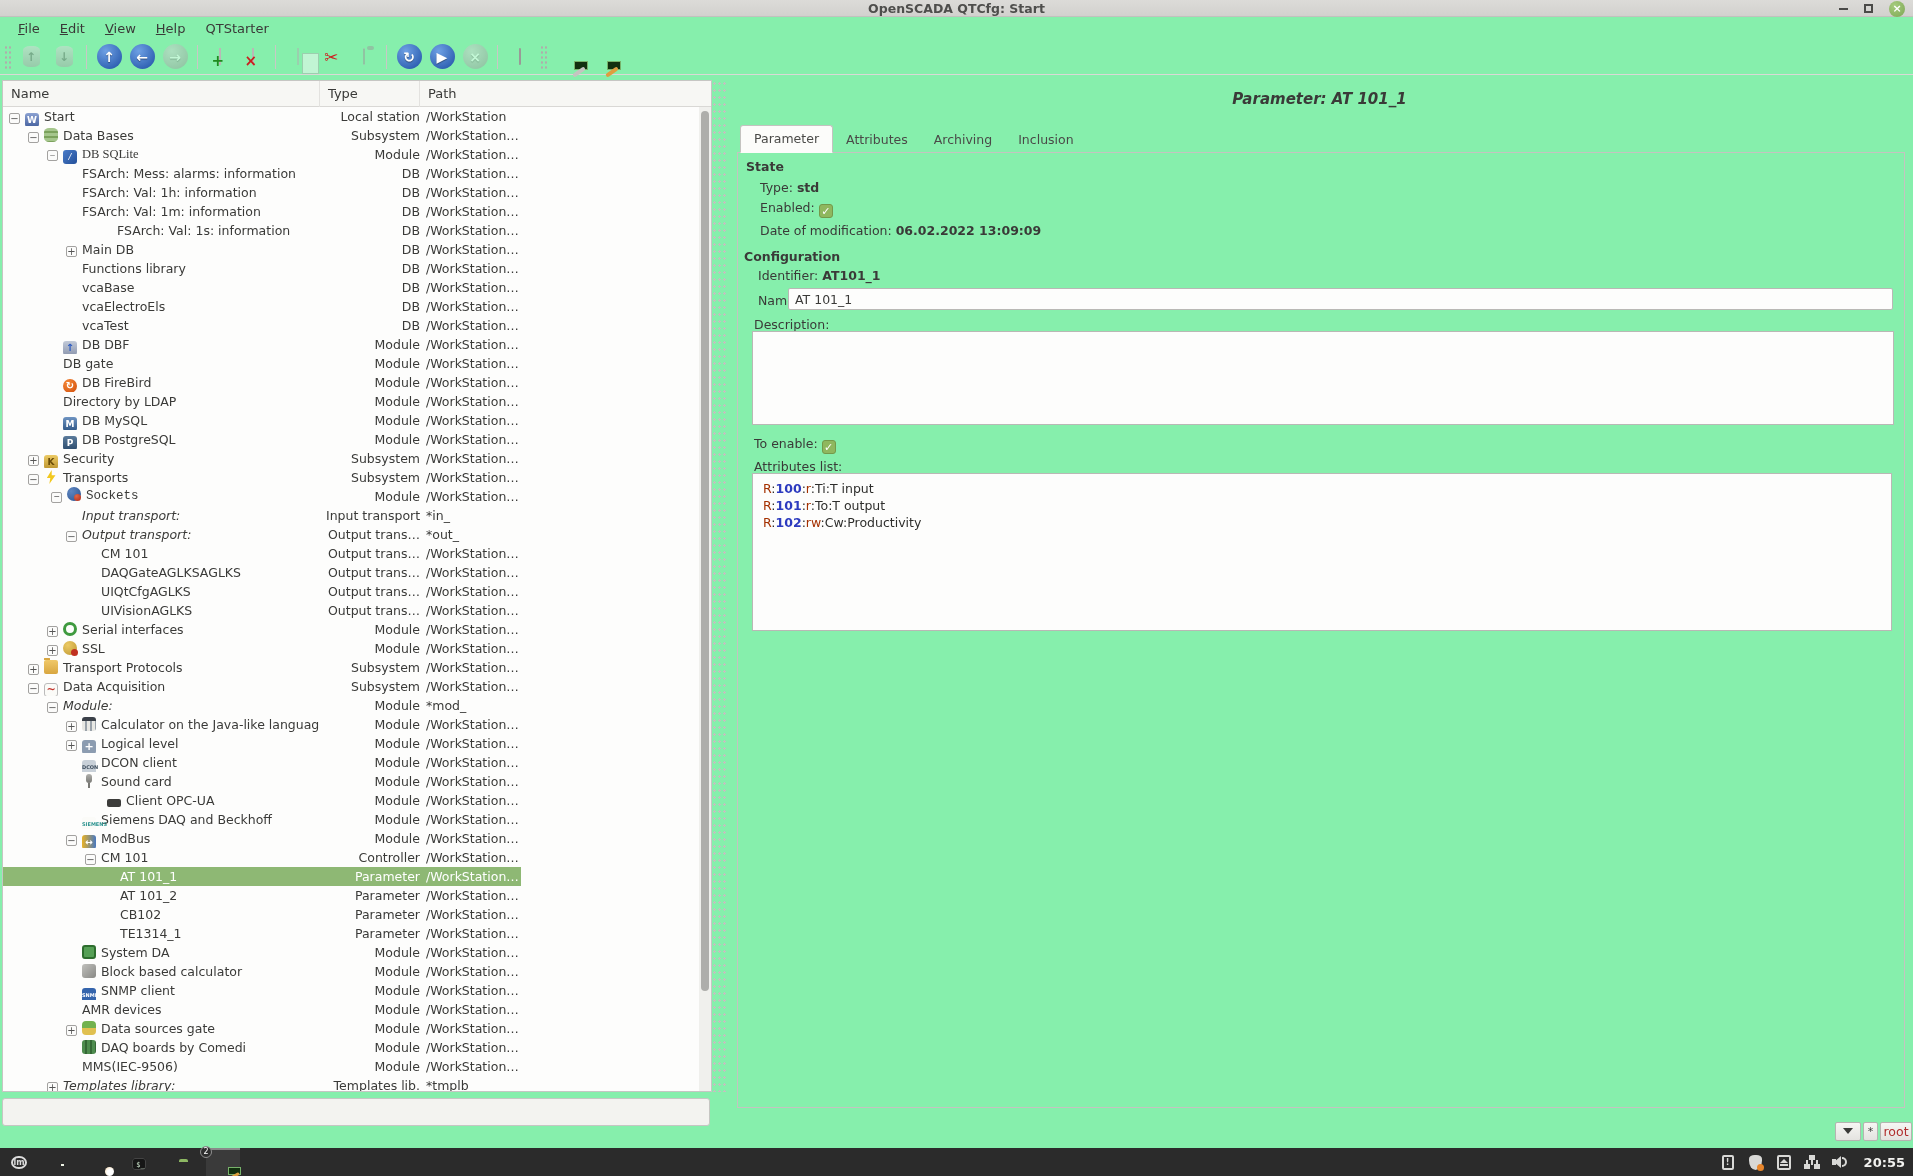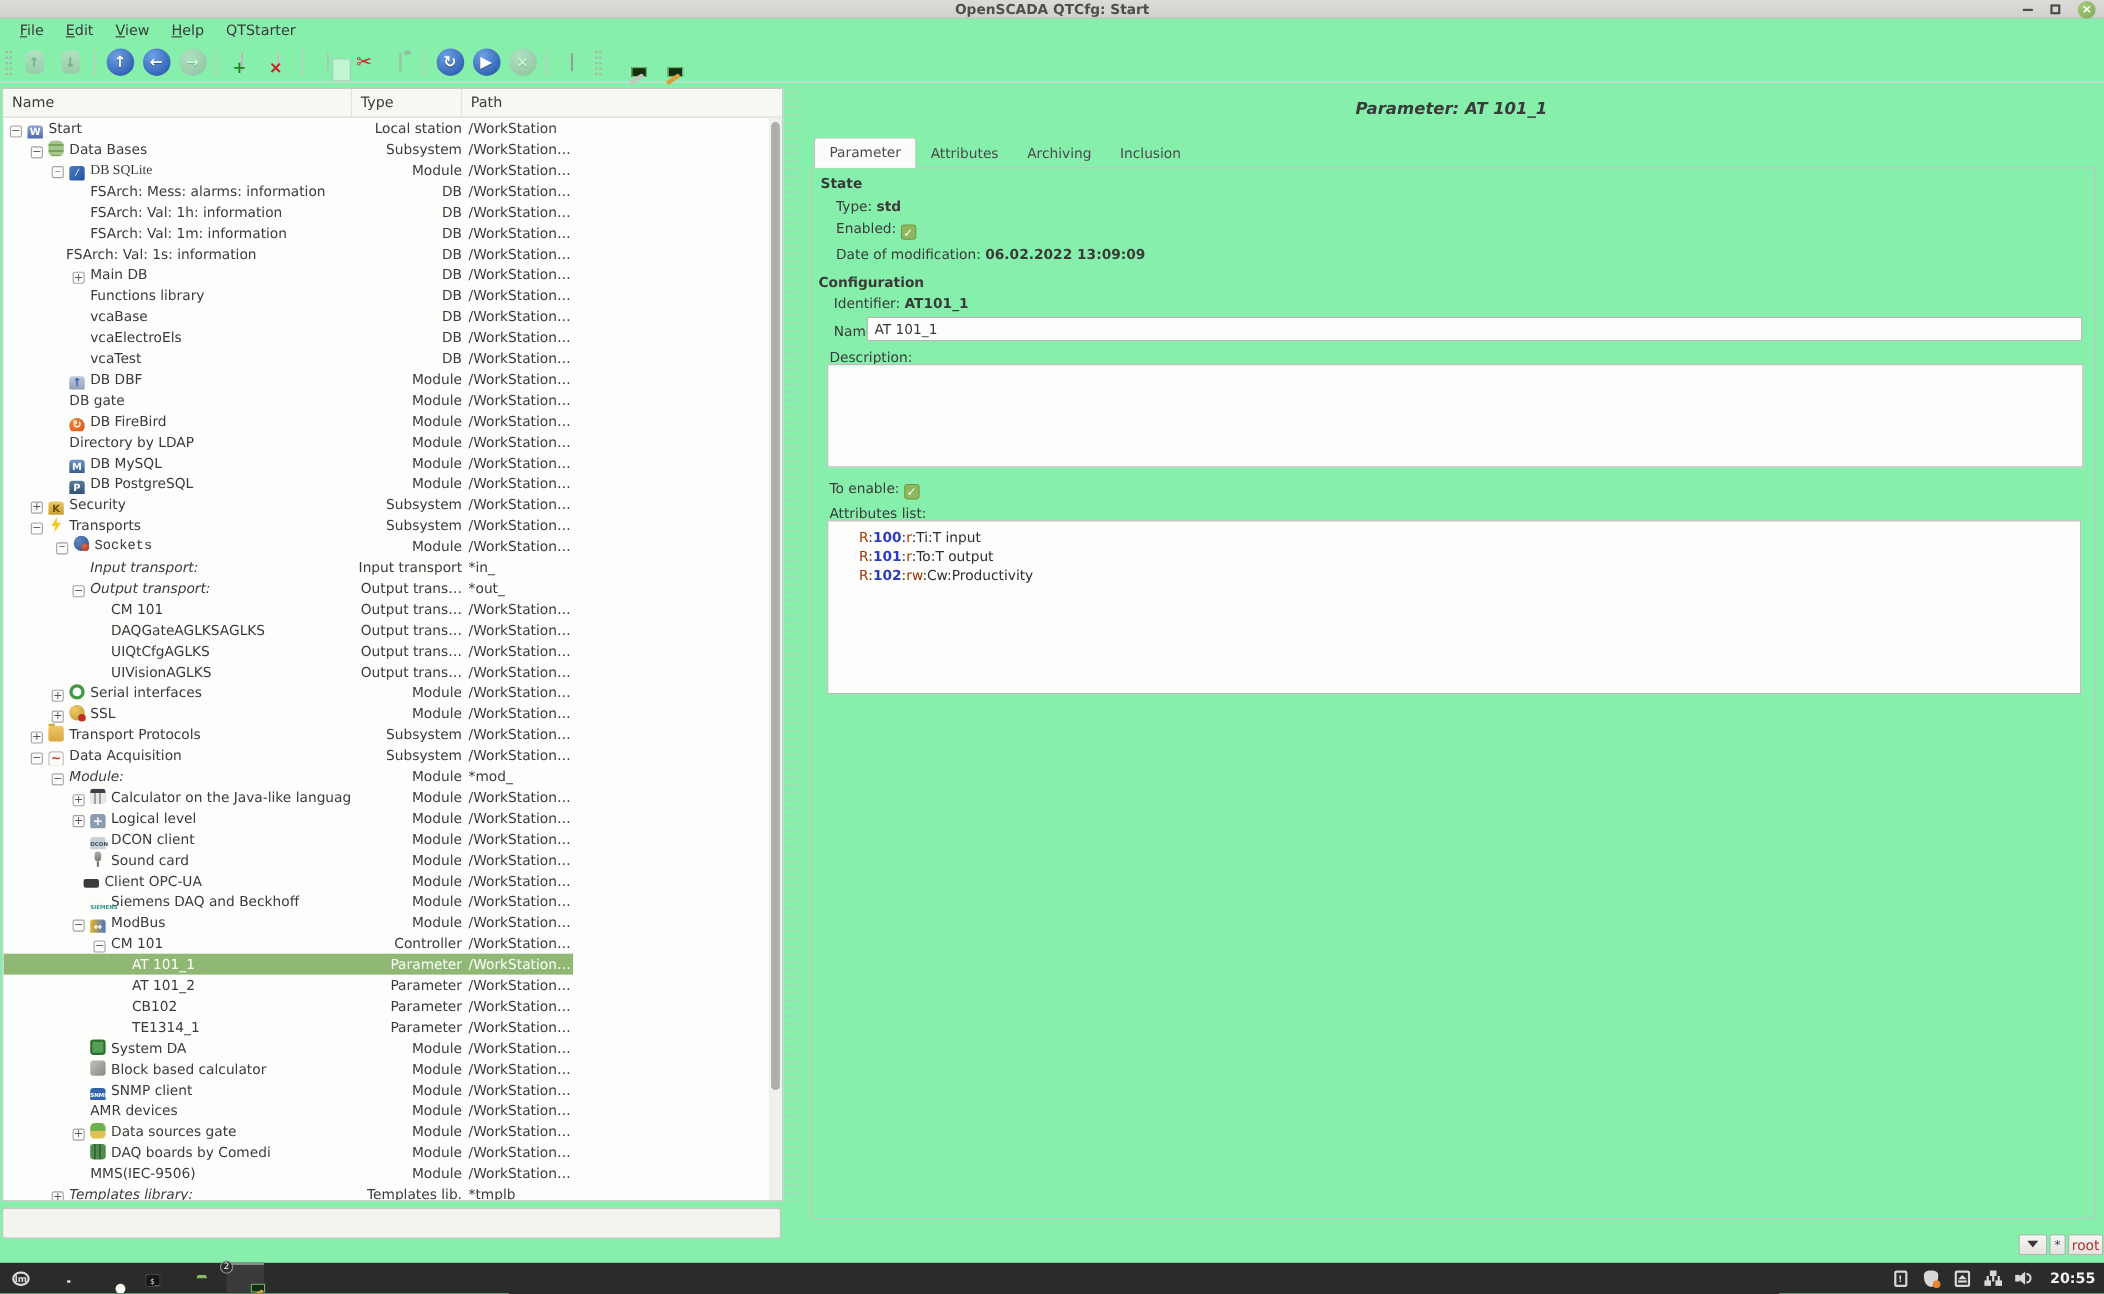--- a/index.html
+++ b/index.html
@@ -133,21 +133,21 @@
                 border-radius:3px 3px 0 0; position:relative; z-index:2; }
   .frame { position:absolute; left:11px; top:76px; width:1168px; height:956px; border:1px solid #c4c3c0; }
   .f-lbl { position:absolute; white-space:nowrap; }
   .bold { font-weight:bold; }
   .chk { display:inline-block; width:14px; height:14px; border-radius:3px; background:#8fb75e;
          border:1px solid #74994a; color:#fff; font-size:11px; line-height:13px; text-align:center;
          font-weight:bold; vertical-align:-3px; margin-left:4px; }
   .tinput { position:absolute; background:#fdfdfc; border:1px solid #b9b8b5; border-radius:2px;
             font-size:12.5px; padding:2px 6px; color:#3a3a38; font-family:inherit; }
   .tbox { position:absolute; background:#fdfdfc; border:1px solid #b9b8b5; }
-  .attrline { padding-left:28px; line-height:17px; white-space:pre; }
+  .attrline { padding-left:10px; line-height:17px; white-space:pre; }
   .attrline:first-child { padding-top:6px; }
   .ap { color:#a43000; } .an { color:#2d3bbf; font-weight:bold; } .ai { color:#2e2e2c; }
   .smallbtn { position:absolute; height:19px; background:linear-gradient(#f6f6f3,#e4e3e0);
               border:1px solid #b5b4b1; border-radius:2px; font-size:11px; text-align:center; line-height:17px; }
   .rootlbl { color:#b02e2e; font-size:12.5px; }
   .tri-down { display:inline-block; width:0; height:0; border-left:5px solid transparent;
               border-right:5px solid transparent; border-top:6px solid #3a3a38; vertical-align:1px; }
 
   
   .statusbar { position:absolute; left:2px; top:1098px; width:708px; height:28px;
@@ -335,21 +335,21 @@
           <div class="cell c-name" style="padding-left: 63px;"><span class="expspace"></span><span class="nm">FSArch: Val: 1h: information</span></div>
           <div class="cell c-type">DB</div>
           <div class="cell c-path">/WorkStation…</div>
         </div>
         <div class="trow" style="top: 95px;">
           <div class="cell c-name" style="padding-left: 63px;"><span class="expspace"></span><span class="nm">FSArch: Val: 1m: information</span></div>
           <div class="cell c-type">DB</div>
           <div class="cell c-path">/WorkStation…</div>
         </div>
         <div class="trow" style="top: 114px;">
-          <div class="cell c-name" style="padding-left: 41px;"><span class="expspace"></span><span class="nm">FSArch: Val: 1s: information</span></div>
+          <div class="cell c-name" style="padding-left: 98px;"><span class="expspace"></span><span class="nm">FSArch: Val: 1s: information</span></div>
           <div class="cell c-type">DB</div>
           <div class="cell c-path">/WorkStation…</div>
         </div>
         <div class="trow" style="top: 133px;">
           <div class="cell c-name" style="padding-left: 63px;"><span class="exp">+</span><span class="nm">Main DB</span></div>
           <div class="cell c-type">DB</div>
           <div class="cell c-path">/WorkStation…</div>
         </div>
         <div class="trow" style="top: 152px;">
           <div class="cell c-name" style="padding-left: 63px;"><span class="expspace"></span><span class="nm">Functions library</span></div>
@@ -485,21 +485,21 @@
           <div class="cell c-name" style="padding-left: 63px;"><span class="expspace"></span><span class="ticon" data-icon="dcon-icon">DCON</span><span class="nm">DCON client</span></div>
           <div class="cell c-type">Module</div>
           <div class="cell c-path">/WorkStation…</div>
         </div>
         <div class="trow" style="top: 665px;">
           <div class="cell c-name" style="padding-left: 63px;"><span class="expspace"></span><span class="ticon" data-icon="sound-icon"></span><span class="nm">Sound card</span></div>
           <div class="cell c-type">Module</div>
           <div class="cell c-path">/WorkStation…</div>
         </div>
         <div class="trow" style="top: 684px;">
-          <div class="cell c-name" style="padding-left: 57px;"><span class="expspace"></span><span class="ticon" data-icon="opcua-icon"></span><span class="nm">Client OPC-UA</span></div>
+          <div class="cell c-name" style="padding-left: 88px;"><span class="expspace"></span><span class="ticon" data-icon="opcua-icon"></span><span class="nm">Client OPC-UA</span></div>
           <div class="cell c-type">Module</div>
           <div class="cell c-path">/WorkStation…</div>
         </div>
         <div class="trow" style="top: 703px;">
           <div class="cell c-name" style="padding-left: 63px;"><span class="expspace"></span><span class="ticon" data-icon="siemens-icon">SIEMENS</span><span class="nm">Siemens DAQ and Beckhoff</span></div>
           <div class="cell c-type">Module</div>
           <div class="cell c-path">/WorkStation…</div>
         </div>
         <div class="trow" style="top: 722px;">
           <div class="cell c-name" style="padding-left: 63px;"><span class="exp">−</span><span class="ticon" data-icon="modbus-icon">↔</span><span class="nm">ModBus</span></div>

